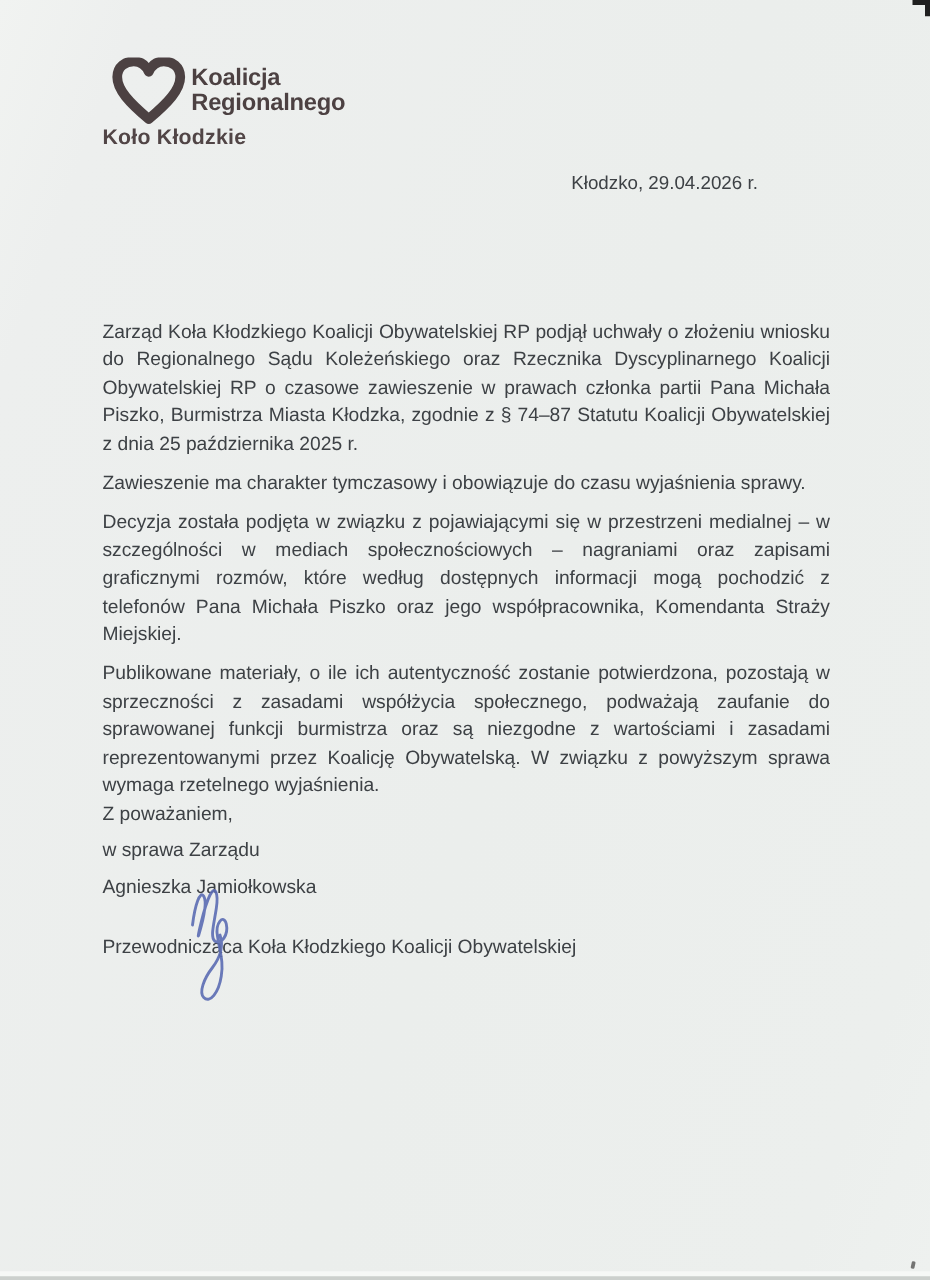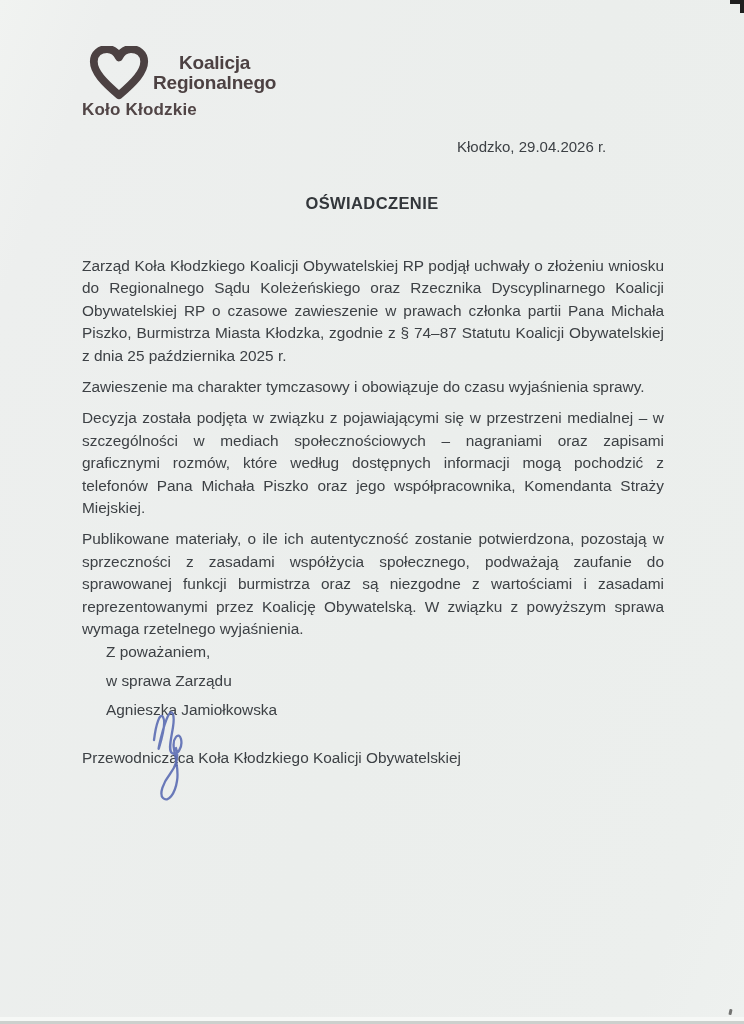--- a/index.html
+++ b/index.html
@@ -17,21 +17,21 @@
   .corner-mark::before{content:"";position:absolute;top:0;right:0;width:14px;height:4px;background:#1f1f1f;}
   .corner-mark::after{content:"";position:absolute;top:0;right:0;width:4px;height:13px;background:#1f1f1f;}
   .bottom-edge{position:absolute;left:0;bottom:0;width:100%;height:7px;background:#f6f8f6;border-bottom:3px solid #ccd0cd;box-sizing:border-box;}
   .speck{position:absolute;left:729px;top:1009px;width:3px;height:6px;background:#4a4a48;opacity:.75;border-radius:1px;transform:rotate(12deg);}
 
   
   .heart-wrap{position:absolute;left:88px;top:46px;width:62px;height:54px;}
   .logo-text{
     position:absolute;left:153px;top:53px;
     font-weight:bold;font-size:19px;line-height:19.5px;
-    letter-spacing:-0.2px;color:#4c4142;text-align:center;
+    letter-spacing:-0.2px;color:#4c4142;
   }
   .branch{
     position:absolute;left:82px;top:100px;
     font-weight:bold;font-size:17px;color:#514546;letter-spacing:0.2px;
   }
   .dateline{position:absolute;left:457px;top:138px;font-size:15px;color:#3d4145;}
 
   .title{
     position:absolute;left:0;top:194px;width:744px;margin:0;
     text-align:center;font-size:16.5px;font-weight:bold;
@@ -39,21 +39,21 @@
   }
 
   
   .body-text{position:absolute;left:82px;top:255px;width:582px;}
   .body-text p{
     margin:0 0 9px 0;
     font-size:15.4px;line-height:22.4px;
     text-align:justify;color:#3d4145;
   }
   .closing{position:absolute;left:82px;top:641px;font-size:15.4px;line-height:22px;color:#3d4145;}
-  .closing div{margin-bottom:7px;margin-left:24px;}
+  .closing div{margin-bottom:7px;}
   .signer-title{position:absolute;left:82px;top:749px;font-size:15.4px;color:#3d4145;}
 
   .signature{position:absolute;left:146px;top:694px;width:60px;height:112px;z-index:3;}
 </style>
 </head>
 <body>
 
 <div class="page">
 
   <div class="corner-mark"></div>
@@ -64,21 +64,20 @@
     </svg>
   </span>
   <div class="logo-text">
     <div>Koalicja</div>
     <div>Regionalnego</div>
   </div>
   <div class="branch">Koło Kłodzkie</div>
 
   <div class="dateline">Kłodzko, 29.04.2026 r.</div>
 
-  <h1 class="title">OŚWIADCZENIE</h1>
 
   <div class="body-text">
     <p>Zarząd Koła Kłodzkiego Koalicji Obywatelskiej RP podjął uchwały o złożeniu wniosku do Regionalnego Sądu Koleżeńskiego oraz Rzecznika Dyscyplinarnego Koalicji Obywatelskiej RP o czasowe zawieszenie w prawach członka partii Pana Michała Piszko, Burmistrza Miasta Kłodzka, zgodnie z § 74–87 Statutu Koalicji Obywatelskiej z dnia 25 października 2025 r.</p>
     <p>Zawieszenie ma charakter tymczasowy i obowiązuje do czasu wyjaśnienia sprawy.</p>
     <p>Decyzja została podjęta w związku z pojawiającymi się w przestrzeni medialnej – w szczególności w mediach społecznościowych – nagraniami oraz zapisami graficznymi rozmów, które według dostępnych informacji mogą pochodzić z telefonów Pana Michała Piszko oraz jego współpracownika, Komendanta Straży Miejskiej.</p>
     <p>Publikowane materiały, o ile ich autentyczność zostanie potwierdzona, pozostają w sprzeczności z zasadami współżycia społecznego, podważają zaufanie do sprawowanej funkcji burmistrza oraz są niezgodne z wartościami i zasadami reprezentowanymi przez Koalicję Obywatelską. W związku z powyższym sprawa wymaga rzetelnego wyjaśnienia.</p>
   </div>
 
   <div class="closing">
     <div>Z poważaniem,</div>

